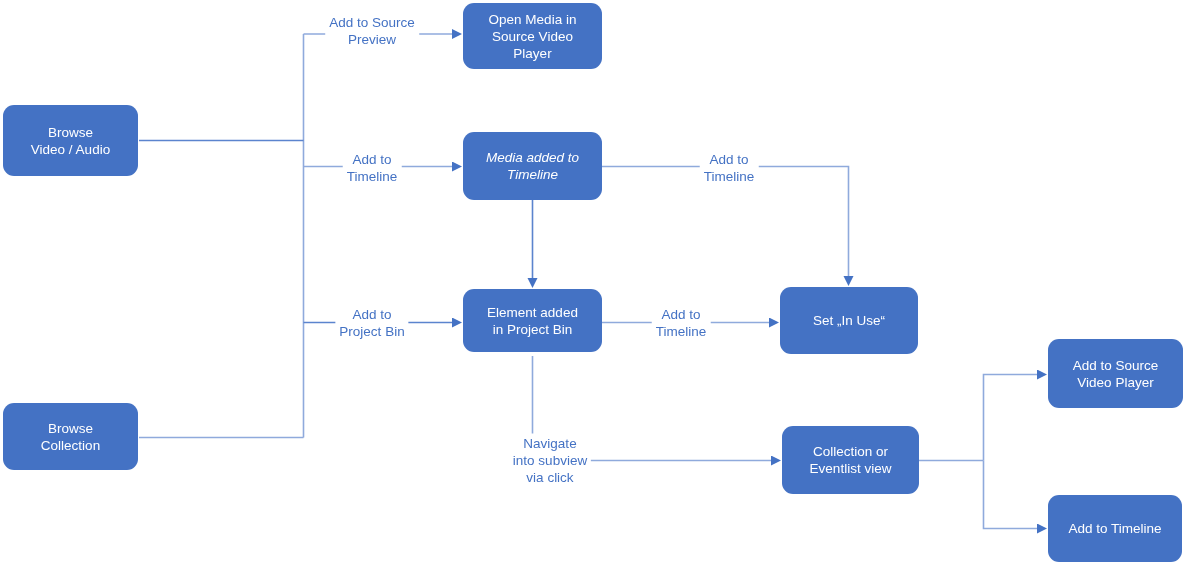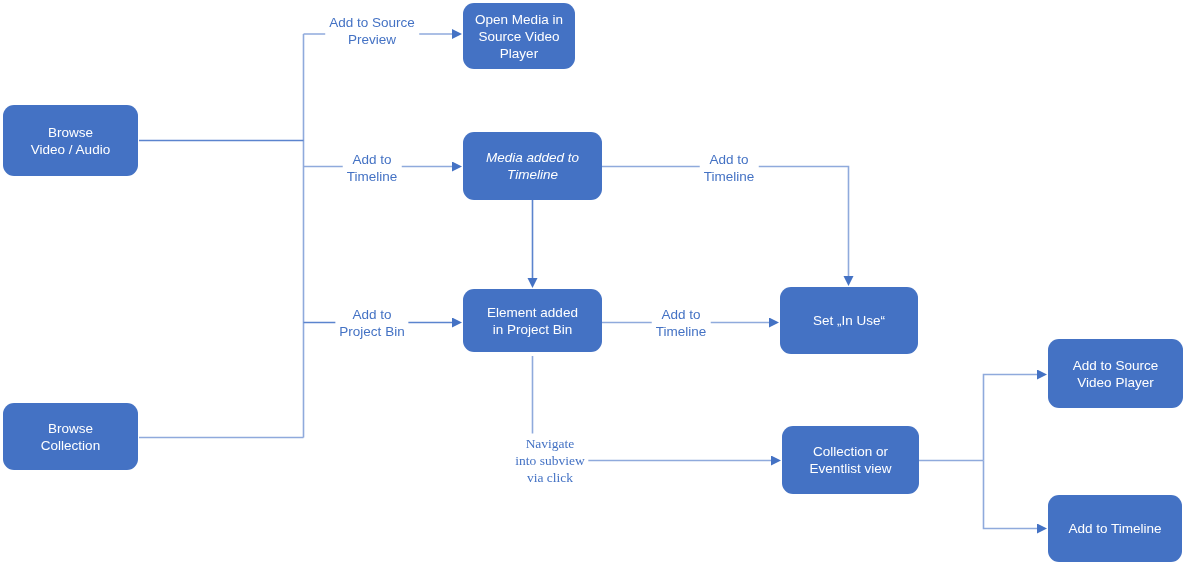--- a/index.html
+++ b/index.html
@@ -81,21 +81,21 @@
   <div class="node" style="left:3px;top:105px;width:135px;height:71px;">
     <span>Browse
 Video / Audio</span>
   </div>
 
   <div class="node" style="left:3px;top:403px;width:135px;height:67px;">
     <span>Browse
 Collection</span>
   </div>
 
-  <div class="node" style="left:463px;top:3px;width:112px;height:66px;">
+  <div class="node" style="left:463px;top:3px;width:139px;height:66px;">
     <span>Open Media in
 Source Video
 Player</span>
   </div>
 
   <div class="node" style="left:463px;top:132px;width:139px;height:68px;font-style:italic;">
     <span>Media added to
 Timeline</span>
   </div>
 
@@ -131,17 +131,17 @@
   <div class="edge-label" style="left:372px;top:323px;">Add to
 Project Bin</div>
 
 
   <div class="edge-label" style="left:729px;top:168px;">Add to
 Timeline</div>
 
   <div class="edge-label" style="left:681px;top:323px;">Add to
 Timeline</div>
 
-  <div class="edge-label" style="left:550px;top:460px;font-family:Liberation Serif, serif;">Navigate
+  <div class="edge-label" style="left:550px;top:460px;">Navigate
 into subview
 via click</div>
 
 </div>
 
 </body></html>

